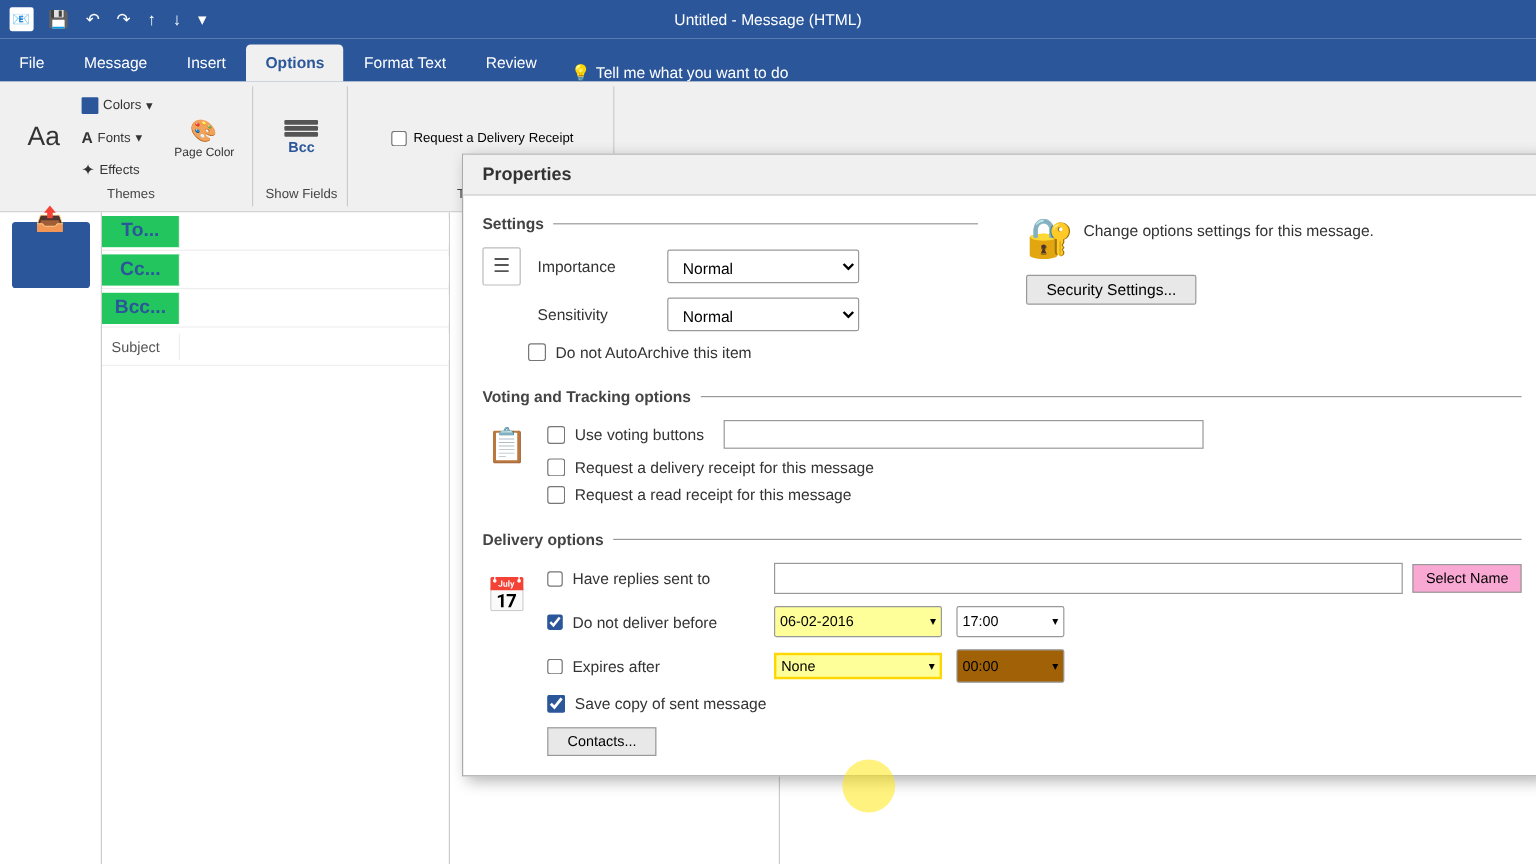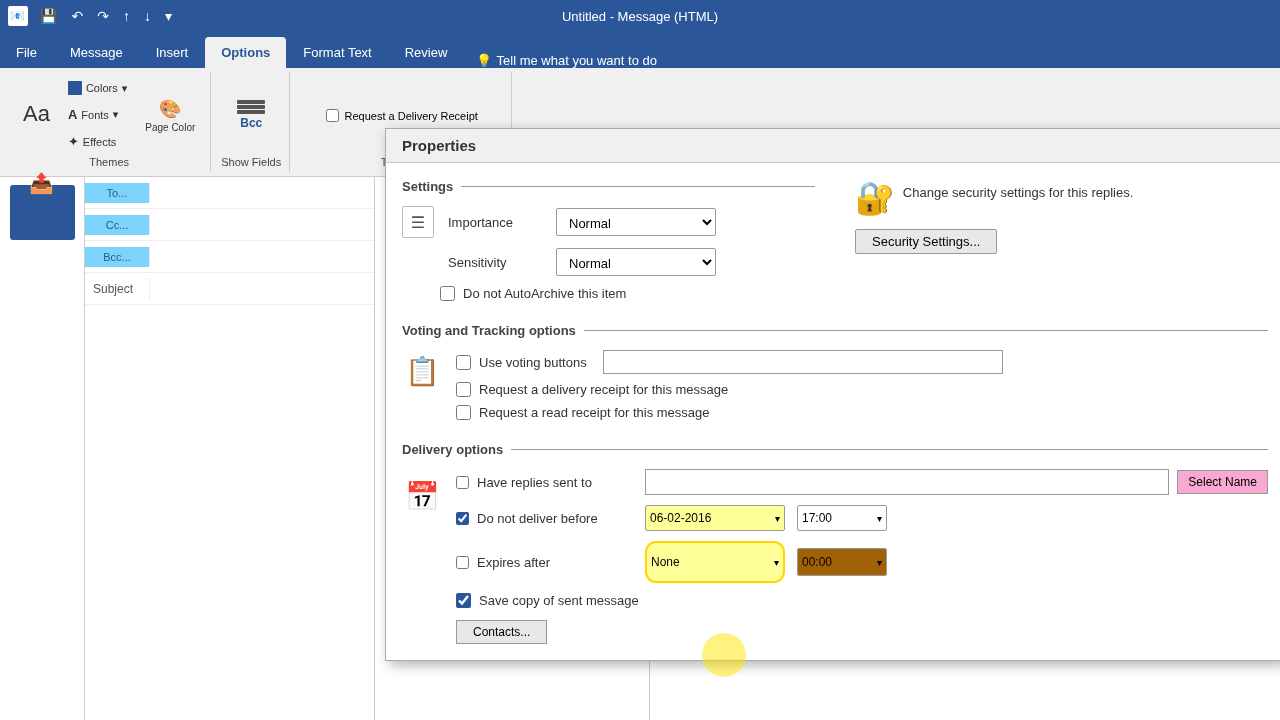--- a/index.html
+++ b/index.html
@@ -44,21 +44,21 @@
     
     
     .send-panel { width: 85px; border-right: 1px solid #ccc; display: flex; flex-direction: column; align-items: center; padding: 8px 4px; gap: 4px; }
     .send-btn { width: 65px; height: 55px; background: #2b579a; color: white; border: none; border-radius: 3px; cursor: pointer; font-size: 14px; display: flex; flex-direction: column; align-items: center; justify-content: center; gap: 2px; }
     .send-btn-icon { font-size: 20px; }
     .send-btn-label { font-size: 12px; margin-top: 44px; }
 
     
     .address-area { flex: 1; display: flex; flex-direction: column; border-right: 1px solid #ccc; max-width: 290px; }
     .address-row { display: flex; align-items: center; border-bottom: 1px solid #eee; min-height: 32px; }
-    .address-btn { background: #7dd3fc; border: none; color: #2b579a; cursor: pointer; font-size: 11px; width: 65px; text-align: center; padding: 4px; border-right: 1px solid #eee; font-weight: 400; }
+    .address-btn { background: #22c55e; border: none; color: #2b579a; cursor: pointer; font-size: 16px; width: 65px; text-align: center; padding: 4px; border-right: 1px solid #eee; font-weight: 700; }
     .address-input { flex: 1; border: none; outline: none; padding: 4px 6px; font-size: 12px; }
     .subject-label { font-size: 12px; color: #555; padding: 4px 8px; width: 65px; border-right: 1px solid #eee; }
 
     
     .signature-area { flex: 1; padding: 12px; font-size: 13px; color: #333; border-right: 1px solid #ccc; display: flex; flex-direction: column; max-width: 275px; }
 
     
     .dialog-overlay { position: absolute; top: 128px; left: 385px; width: 900px; background: white; border: 1px solid #aaa; box-shadow: 4px 4px 12px rgba(0,0,0,0.3); z-index: 100; }
     .dialog-title { background: #f0f0f0; border-bottom: 1px solid #ccc; padding: 8px 16px; font-size: 15px; font-weight: 600; color: #333; }
     .dialog-body { padding: 16px; }
@@ -168,21 +168,21 @@
           <div style="width:28px;height:4px;background:#555;border-radius:1px;"></div>
         </div>
         <span style="font-size:12px;font-weight:600;color:#2b579a;">Bcc</span>
       </button>
     </div>
     <div class="ribbon-group-label">Show Fields</div>
   </div>
 
   <div class="ribbon-group" style="min-width:220px;">
     <div class="ribbon-group-items" style="align-items:center;">
-      <div style="display:flex;align-items:flex-end;gap:6px;">
+      <div style="display:flex;align-items:center;gap:6px;">
         <input type="checkbox" style="">
         <span style="font-size:11px;">Request a Delivery Receipt</span>
       </div>
     </div>
     <div class="ribbon-group-label">Tracking</div>
   </div>
 </div>
 
 <div class="compose-area">
 
@@ -256,21 +256,21 @@
 
         <div class="checkbox-row" style="margin-left:38px;">
           <input type="checkbox" style="">
           <span class="checkbox-label">Do not AutoArchive this item</span>
         </div>
       </div>
 
       <div class="col-right">
         <div class="security-row">
           <span style="font-size:32px;color:#b8860b;">🔐</span>
-          <span class="security-text">Change security settings for this replies.</span>
+          <span class="security-text">Change options settings for this message.</span>
         </div>
         <button class="security-settings-btn">Security Settings...</button>
       </div>
     </div>
 
     <div style="margin-top:14px;">
       <div class="section-header">
         <span class="section-title">Voting and Tracking options</span>
         <div class="section-line"></div>
       </div>
@@ -323,21 +323,21 @@
             </div>
             <div style="display:flex;align-items:center;background:white;border:1px solid #999;border-radius:2px;height:26px;min-width:90px;padding:2px 4px;margin-left:4px;">
               <span style="flex:1;font-size:12px;">17:00</span>
               <span style="font-size:10px;">▾</span>
             </div>
           </div>
 
           <div class="delivery-row">
             <input type="checkbox" style="">
             <span class="checkbox-label" style="min-width:160px;">Expires after</span>
-            <div style="display:flex;align-items:center;background:#ffff99;border:2px solid #ffd700;border-radius:11px;height:42px;min-width:140px;padding:2px 4px;cursor:pointer;">
+            <div style="display:flex;align-items:center;background:#ffff99;border:2px solid #ffd700;border-radius:0;height:22px;min-width:140px;padding:2px 4px;cursor:pointer;">
               <span style="flex:1;font-size:12px;">None</span>
               <span style="font-size:10px;">▾</span>
             </div>
             <div style="display:flex;align-items:center;background:#a16207;border:1px solid #999;border-radius:2px;height:28px;min-width:90px;padding:2px 4px;margin-left:4px;">
               <span style="flex:1;font-size:12px;">00:00</span>
               <span style="font-size:10px;">▾</span>
             </div>
           </div>
 
           <div class="checkbox-row">

